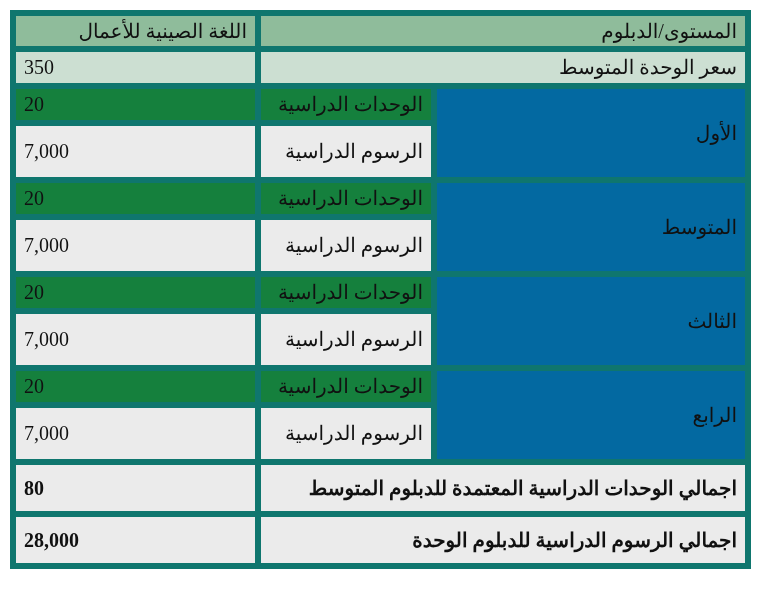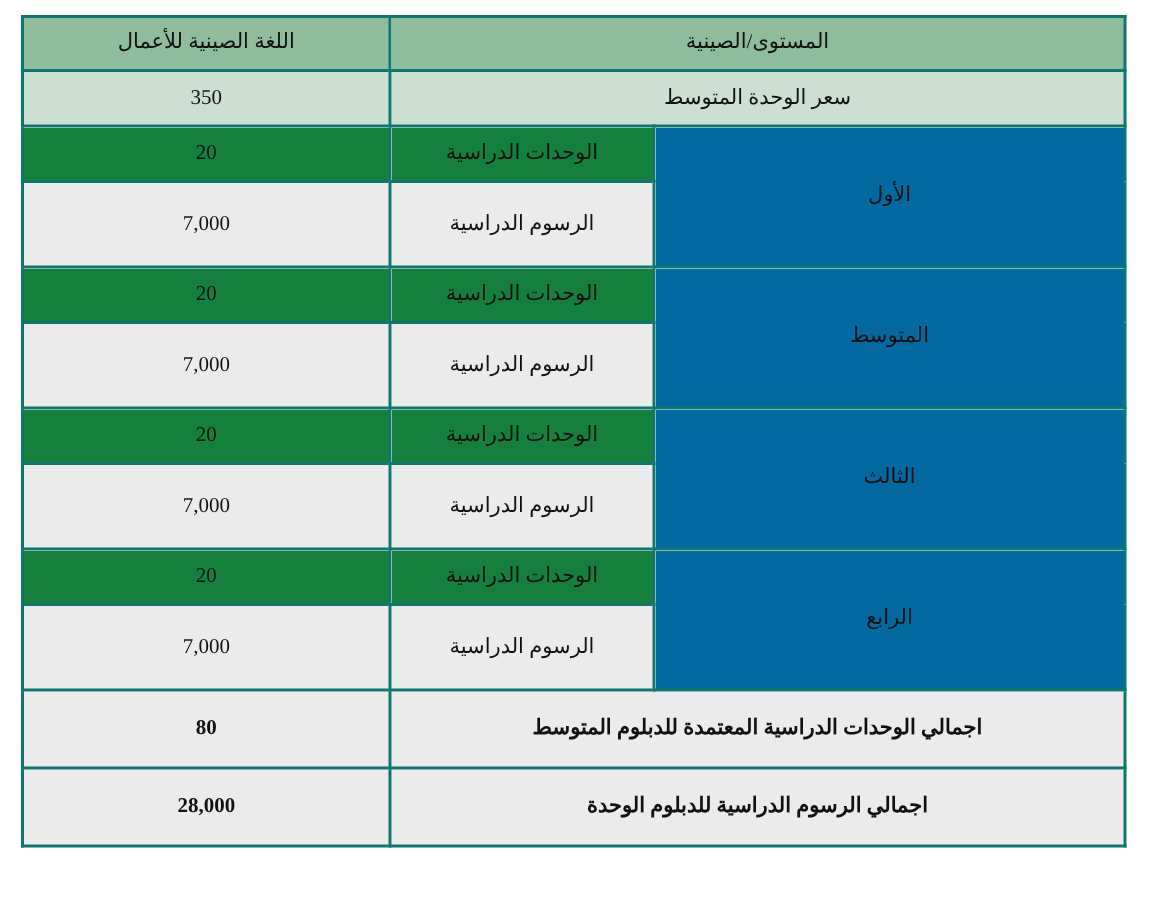--- a/index.html
+++ b/index.html
@@ -26,26 +26,25 @@
 
   table.fee-table {
     width: 735px;
     border-collapse: collapse;
     table-layout: fixed;
     direction: rtl;
   }
 
   table.fee-table td,
   table.fee-table th {
-    border: 2px solid #0f766e;
+    border: 6px solid #0f766e;
     padding: 0 8px;
-    text-align: center;
     vertical-align: middle;
     font-weight: normal;
-    font-size: 14px;
+    font-size: 20px;
     color: #111111;
     line-height: 1.25;
     box-sizing: border-box;
     overflow: hidden;
   }
 
   
   col.col-level  { width: 314px; }
   col.col-label  { width: 176px; }
   col.col-value  { width: 245px; }
@@ -85,21 +84,21 @@
 <div class="table-wrap">
   <table class="fee-table">
     <colgroup>
       <col class="col-level">
       <col class="col-label">
       <col class="col-value">
     </colgroup>
     <tbody>
 
       <tr class="r-head">
-        <td class="c-head head-cell" colspan="2">المستوى/الصينية</td>
+        <td class="c-head head-cell" colspan="2">المستوى/الدبلوم</td>
         <td class="c-head head-cell">اللغة الصينية للأعمال</td>
       </tr>
 
       <tr class="r-unitprice">
         <td class="c-light" colspan="2">سعر الوحدة المتوسط</td>
         <td class="c-light value-cell">350</td>
       </tr>
 
       <tr class="r-units">
         <td class="c-green level-cell" rowspan="2">الأول</td>

